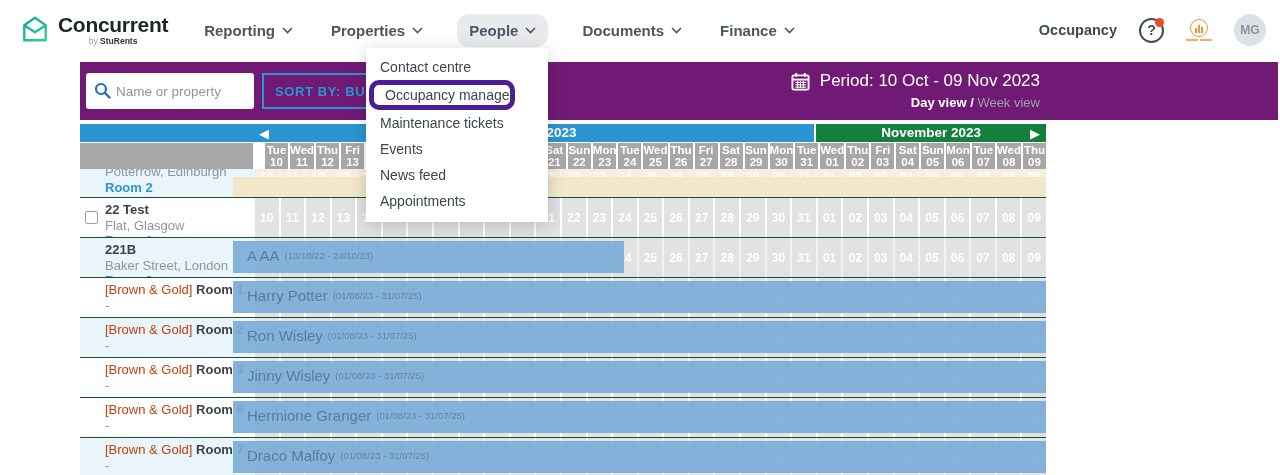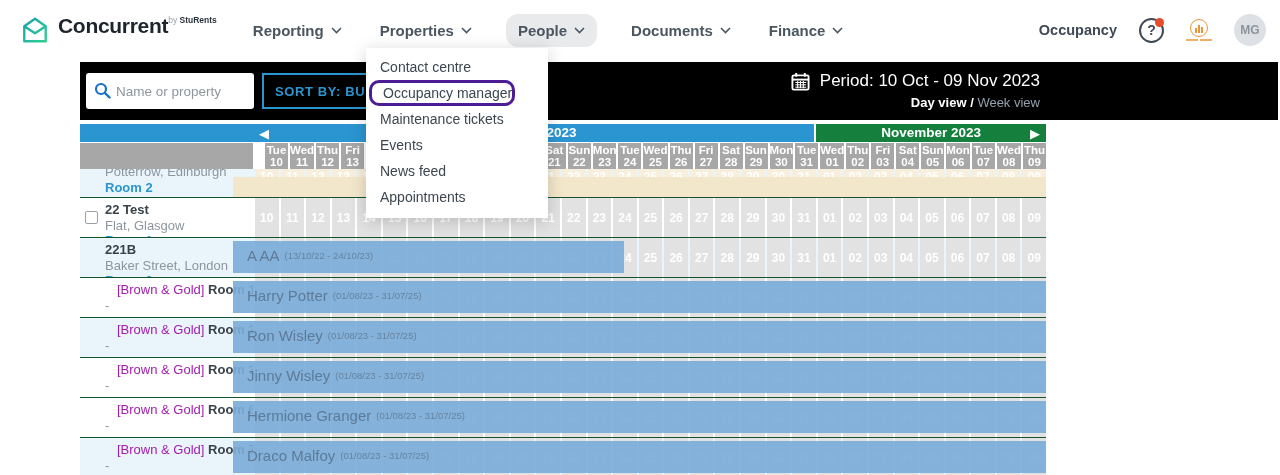--- a/index.html
+++ b/index.html
@@ -3,21 +3,21 @@
 <meta charset="utf-8">
 <style>
   * { margin:0; padding:0; box-sizing:border-box; }
   html,body { width:1280px; height:475px; overflow:hidden; background:#fff;
     font-family:"Liberation Sans","DejaVu Sans",sans-serif; }
 
   
   .topnav { position:absolute; left:0; top:0; width:1280px; height:60px; background:#fff;
     display:flex; align-items:center; padding:0 14px; z-index:5; }
   .logo { display:flex; align-items:flex-start; gap:8px; margin-left:6px; }
-  .logo-txt { display:flex; flex-direction:row; align-items:flex-start; }
+  .logo-txt { display:flex; flex-direction:column; align-items:center; }
   .logo-name { font-size:21px; font-weight:700; color:#1d242c; letter-spacing:-0.3px; line-height:22px; }
   .logo-by { font-size:8.5px; color:#9aa2aa; line-height:9px; margin-top:1px; }
   .logo-by b { color:#2a323a; }
   .nav-menu { display:flex; align-items:center; gap:30px; margin-left:32px; }
   .nav-item { display:flex; align-items:center; gap:7px; font-size:15px; font-weight:600;
     color:#4b5661; padding:8px 4px; cursor:pointer; white-space:nowrap; }
   .nav-item.active { background:#e9eaec; border-radius:12px; padding:8px 12px; }
   .chev { width:11px; height:7px; }
   .topnav-right { margin-left:auto; display:flex; align-items:center; gap:22px; }
   .messages { font-size:14.5px; font-weight:600; color:#3f4a55; cursor:pointer; }
@@ -27,21 +27,21 @@
   .emblem { display:flex; flex-direction:column; align-items:center; gap:2px; cursor:pointer; }
   .emblem .ring { width:18px; height:18px; border:1.5px solid #e8963c; border-radius:50%;
     display:flex; align-items:flex-end; justify-content:center; gap:1px; padding-bottom:3px; }
   .emblem .ring i { display:block; width:2px; background:#e8963c; }
   .emblem .tiny { width:26px; height:3px; display:flex; gap:2px; }
   .emblem .tiny i { flex:1; height:2px; background:#efb066; }
   .avatar { width:32px; height:32px; border-radius:50%; background:#dde1e5; display:flex;
     align-items:center; justify-content:center; font-size:12px; font-weight:700; color:#8b949c; cursor:pointer; }
 
   
-  .toolbar { position:absolute; left:80px; top:62px; width:1198px; height:58px; background:#000000;
+  .toolbar { position:absolute; left:80px; top:62px; width:1198px; height:58px; background:#701a75;
     display:flex; align-items:center; z-index:10; }
   .search-box { position:relative; margin-left:6px; width:168px; height:36px; }
   .search-box input { width:100%; height:100%; border:none; border-radius:3px; padding:0 8px 0 30px;
     font-size:13.5px; color:#39424b; font-family:inherit; outline:none; }
   .search-box input::placeholder { color:#8d969e; }
   .search-box svg { position:absolute; left:8px; top:9px; }
   .sort-btn { margin-left:8px; height:36px; width:176px; border:2px solid #2a95d1; background:transparent;
     color:#2a95d1; font-size:13px; font-weight:700; letter-spacing:0.6px; text-align:left;
     padding:0 11px; white-space:nowrap; overflow:hidden; font-family:inherit; cursor:pointer; }
   .period-wrap { position:absolute; right:238px; top:9px; text-align:right; }
@@ -70,21 +70,21 @@
 
   
   .row { display:flex; height:40px; border-top:1px solid #14532d; }
   .row.partial { height:28px; border-top:none; }
   .row.blue .names { background:#eaf4fb; }
   .row.white .names { background:#fff; }
   .names { width:173px; position:relative; padding:4px 4px 0 25px; font-size:13px; line-height:15.5px;
     overflow:hidden; }
   .row.partial .names { padding-top:0; display:flex; flex-direction:column; justify-content:flex-end; padding-bottom:2px; }
   .nm-bold { font-weight:700; color:#39424b; white-space:nowrap; }
-  .nm-prefix { font-weight:400; color:#a21caf;margin-left:12px; }
+  .nm-prefix { font-weight:400; color:#c2410c; }
   .nm-addr { color:#8d969e; white-space:nowrap; }
   .nm-room { color:#2a95d1; font-weight:600; cursor:pointer; }
   .cbx { position:absolute; left:5px; top:13px; width:13px; height:13px; border:1.5px solid #9aa2a9;
     border-radius:2px; background:#fff; cursor:pointer; }
   .gridarea { flex:1; position:relative; }
   .row.blue .gridarea { background:#eaf4fb; }
   .row.white .gridarea { background:#fff; }
   .cells { position:absolute; inset:0; display:grid; grid-template-columns:repeat(31,1fr);
     column-gap:2px; padding-left:2px; }
   .cell { display:flex; align-items:center; justify-content:center; font-size:12px; font-weight:700;
@@ -97,21 +97,21 @@
   .bar.blue { background:rgba(124,172,216,0.92); }
   .bar.full { right:0; }
   .bar.beige { top:auto; bottom:0; height:20px; right:0; background:#f3e7cb; }
   .bar-name { font-size:15px; color:#5d7b98; white-space:nowrap; }
   .bar-dates { font-size:9.5px; color:#66839f; margin-left:5px; margin-top:3px; white-space:nowrap; }
 
   
   .dropdown { position:absolute; left:366px; top:48px; width:182px; background:#fff;
     box-shadow:0 3px 16px rgba(0,0,0,0.18); padding:6px 0 8px; z-index:50; }
   .menu-item { padding:5px 14px; font-size:14px; color:#3c4650; line-height:16px; cursor:pointer; white-space:nowrap; }
-  .menu-item.hl { border:3px solid #4c1d95; border-radius:10px; margin-left:3px; width:146px;
+  .menu-item.hl { border:5px solid #4c1d95; border-radius:10px; margin-left:3px; width:146px;
     padding:2px 0 2px 11px; }
 </style>
 </head>
 <body>
 
 <header class="topnav">
   <div class="logo">
     <svg width="30" height="30" viewBox="0 0 28 28">
       <defs>
           <linearGradient id="lg" x1="0" y1="0" x2="1" y2="1">

